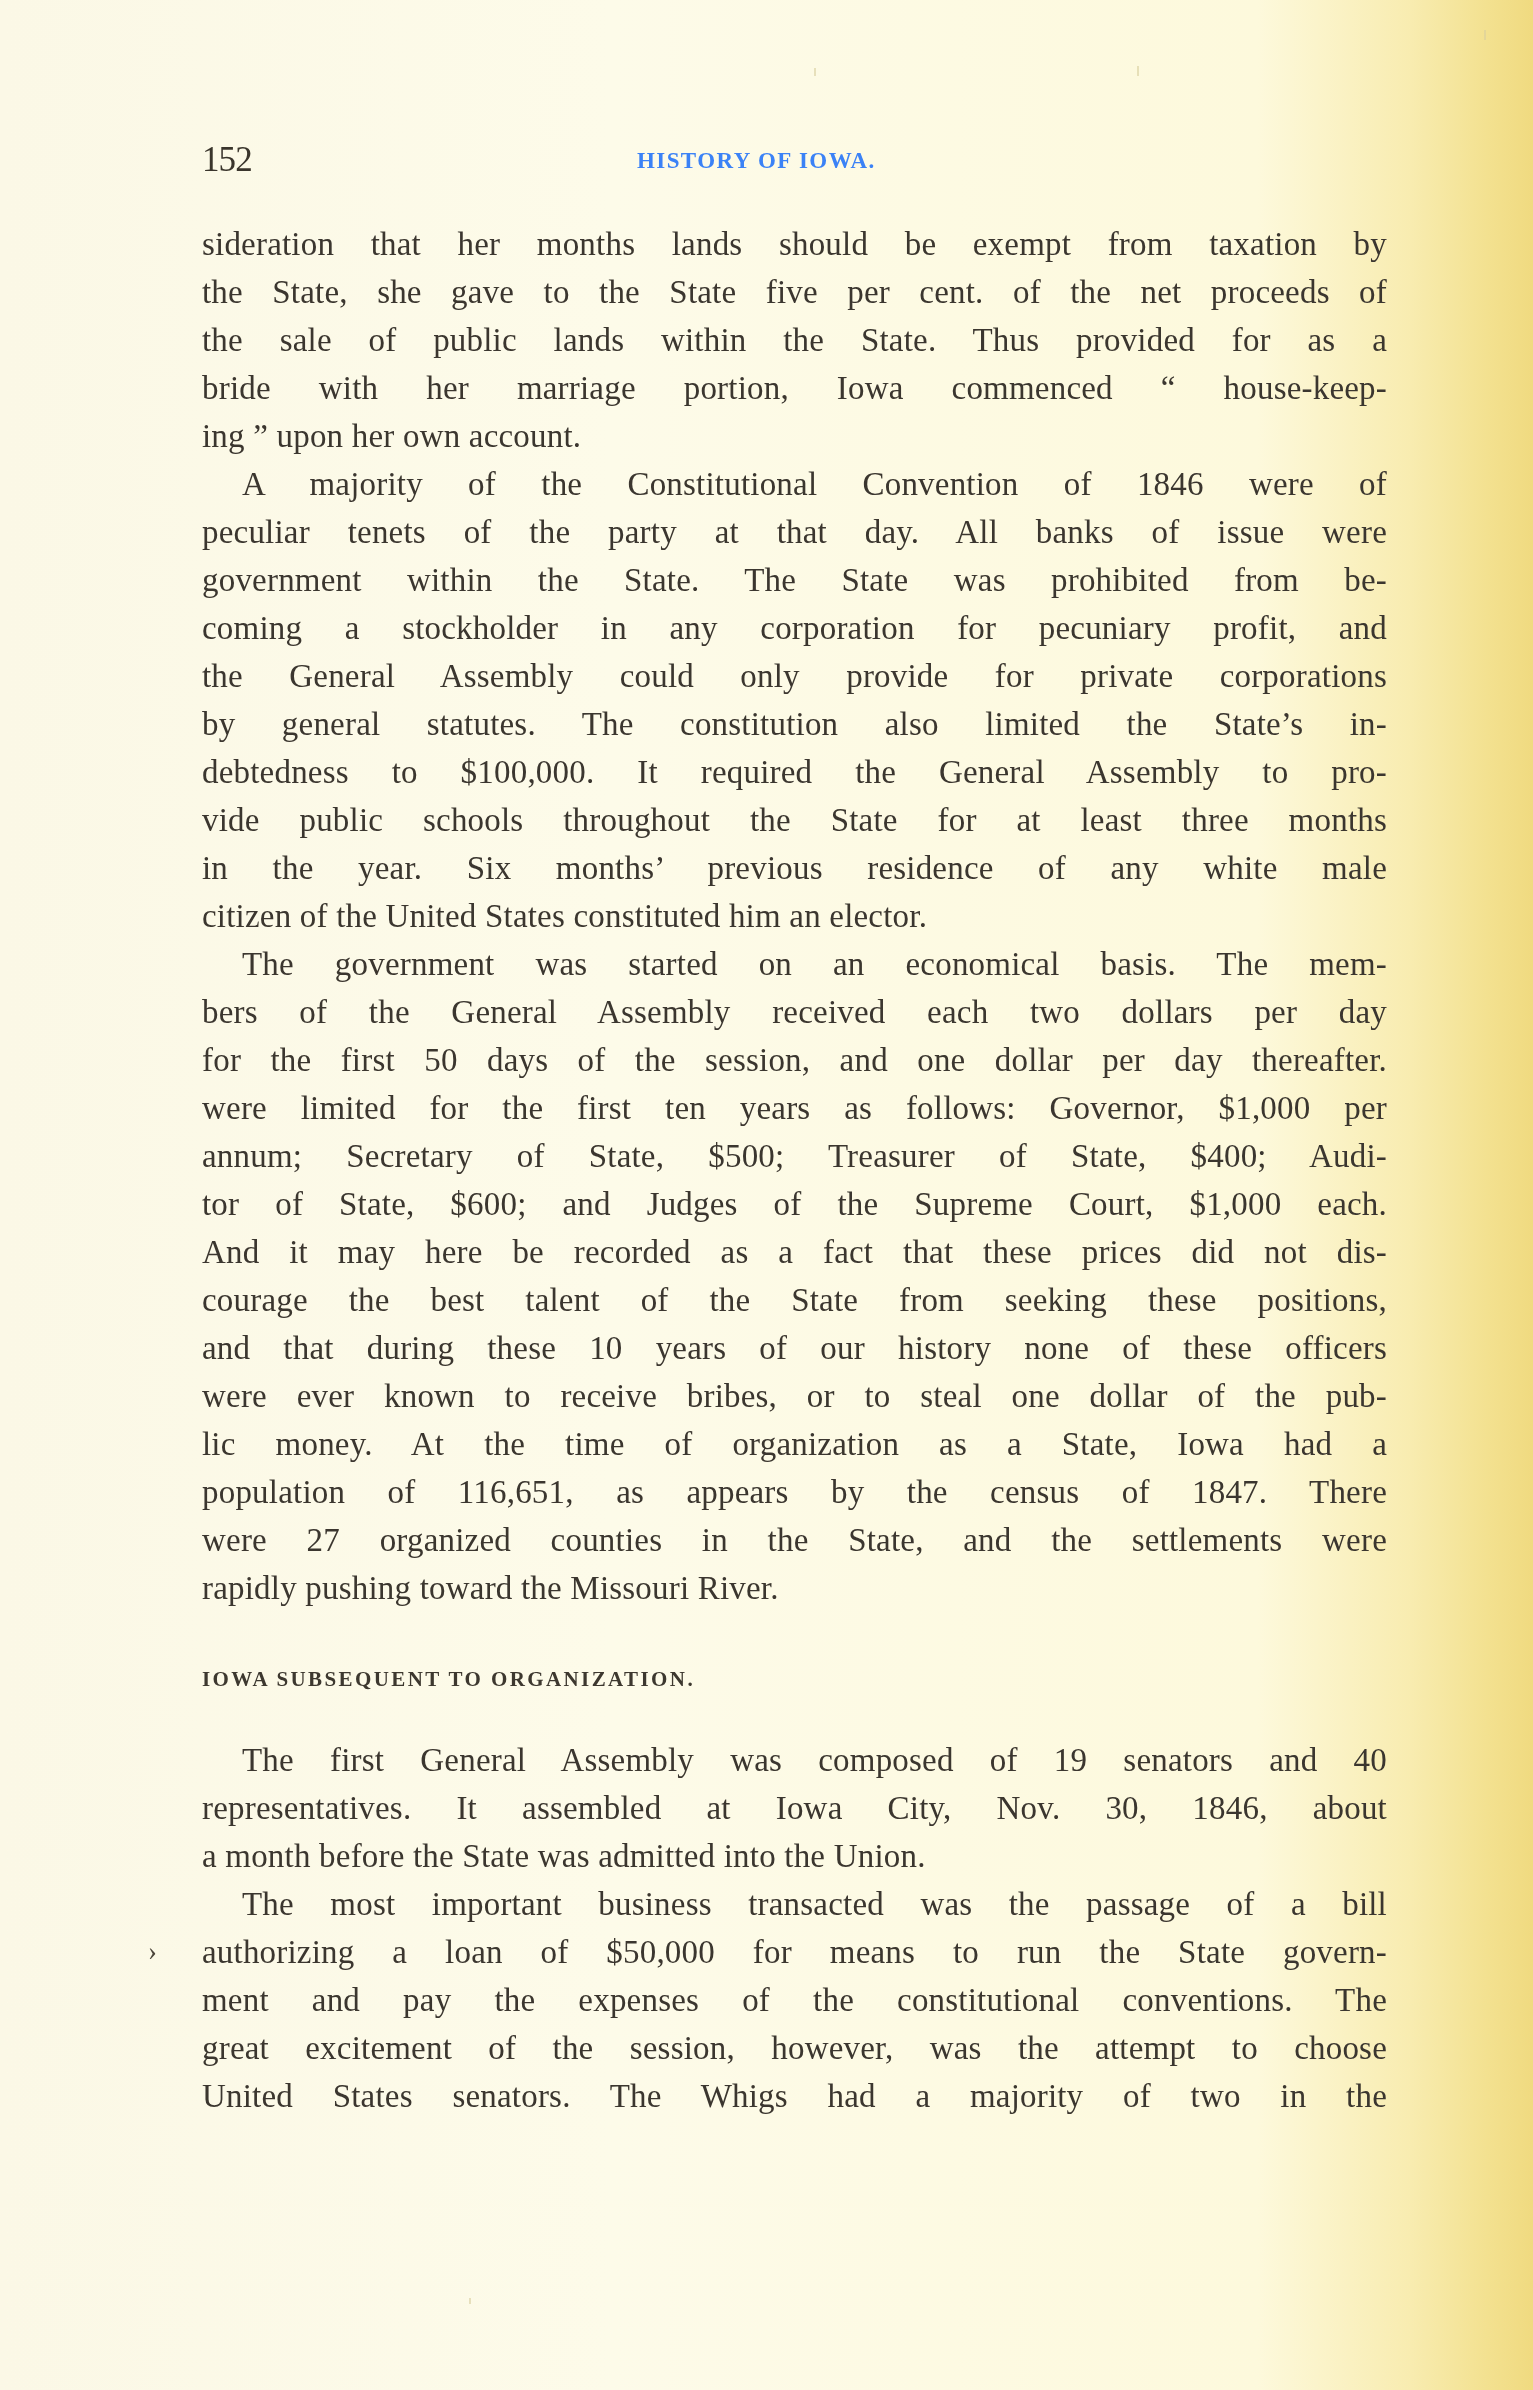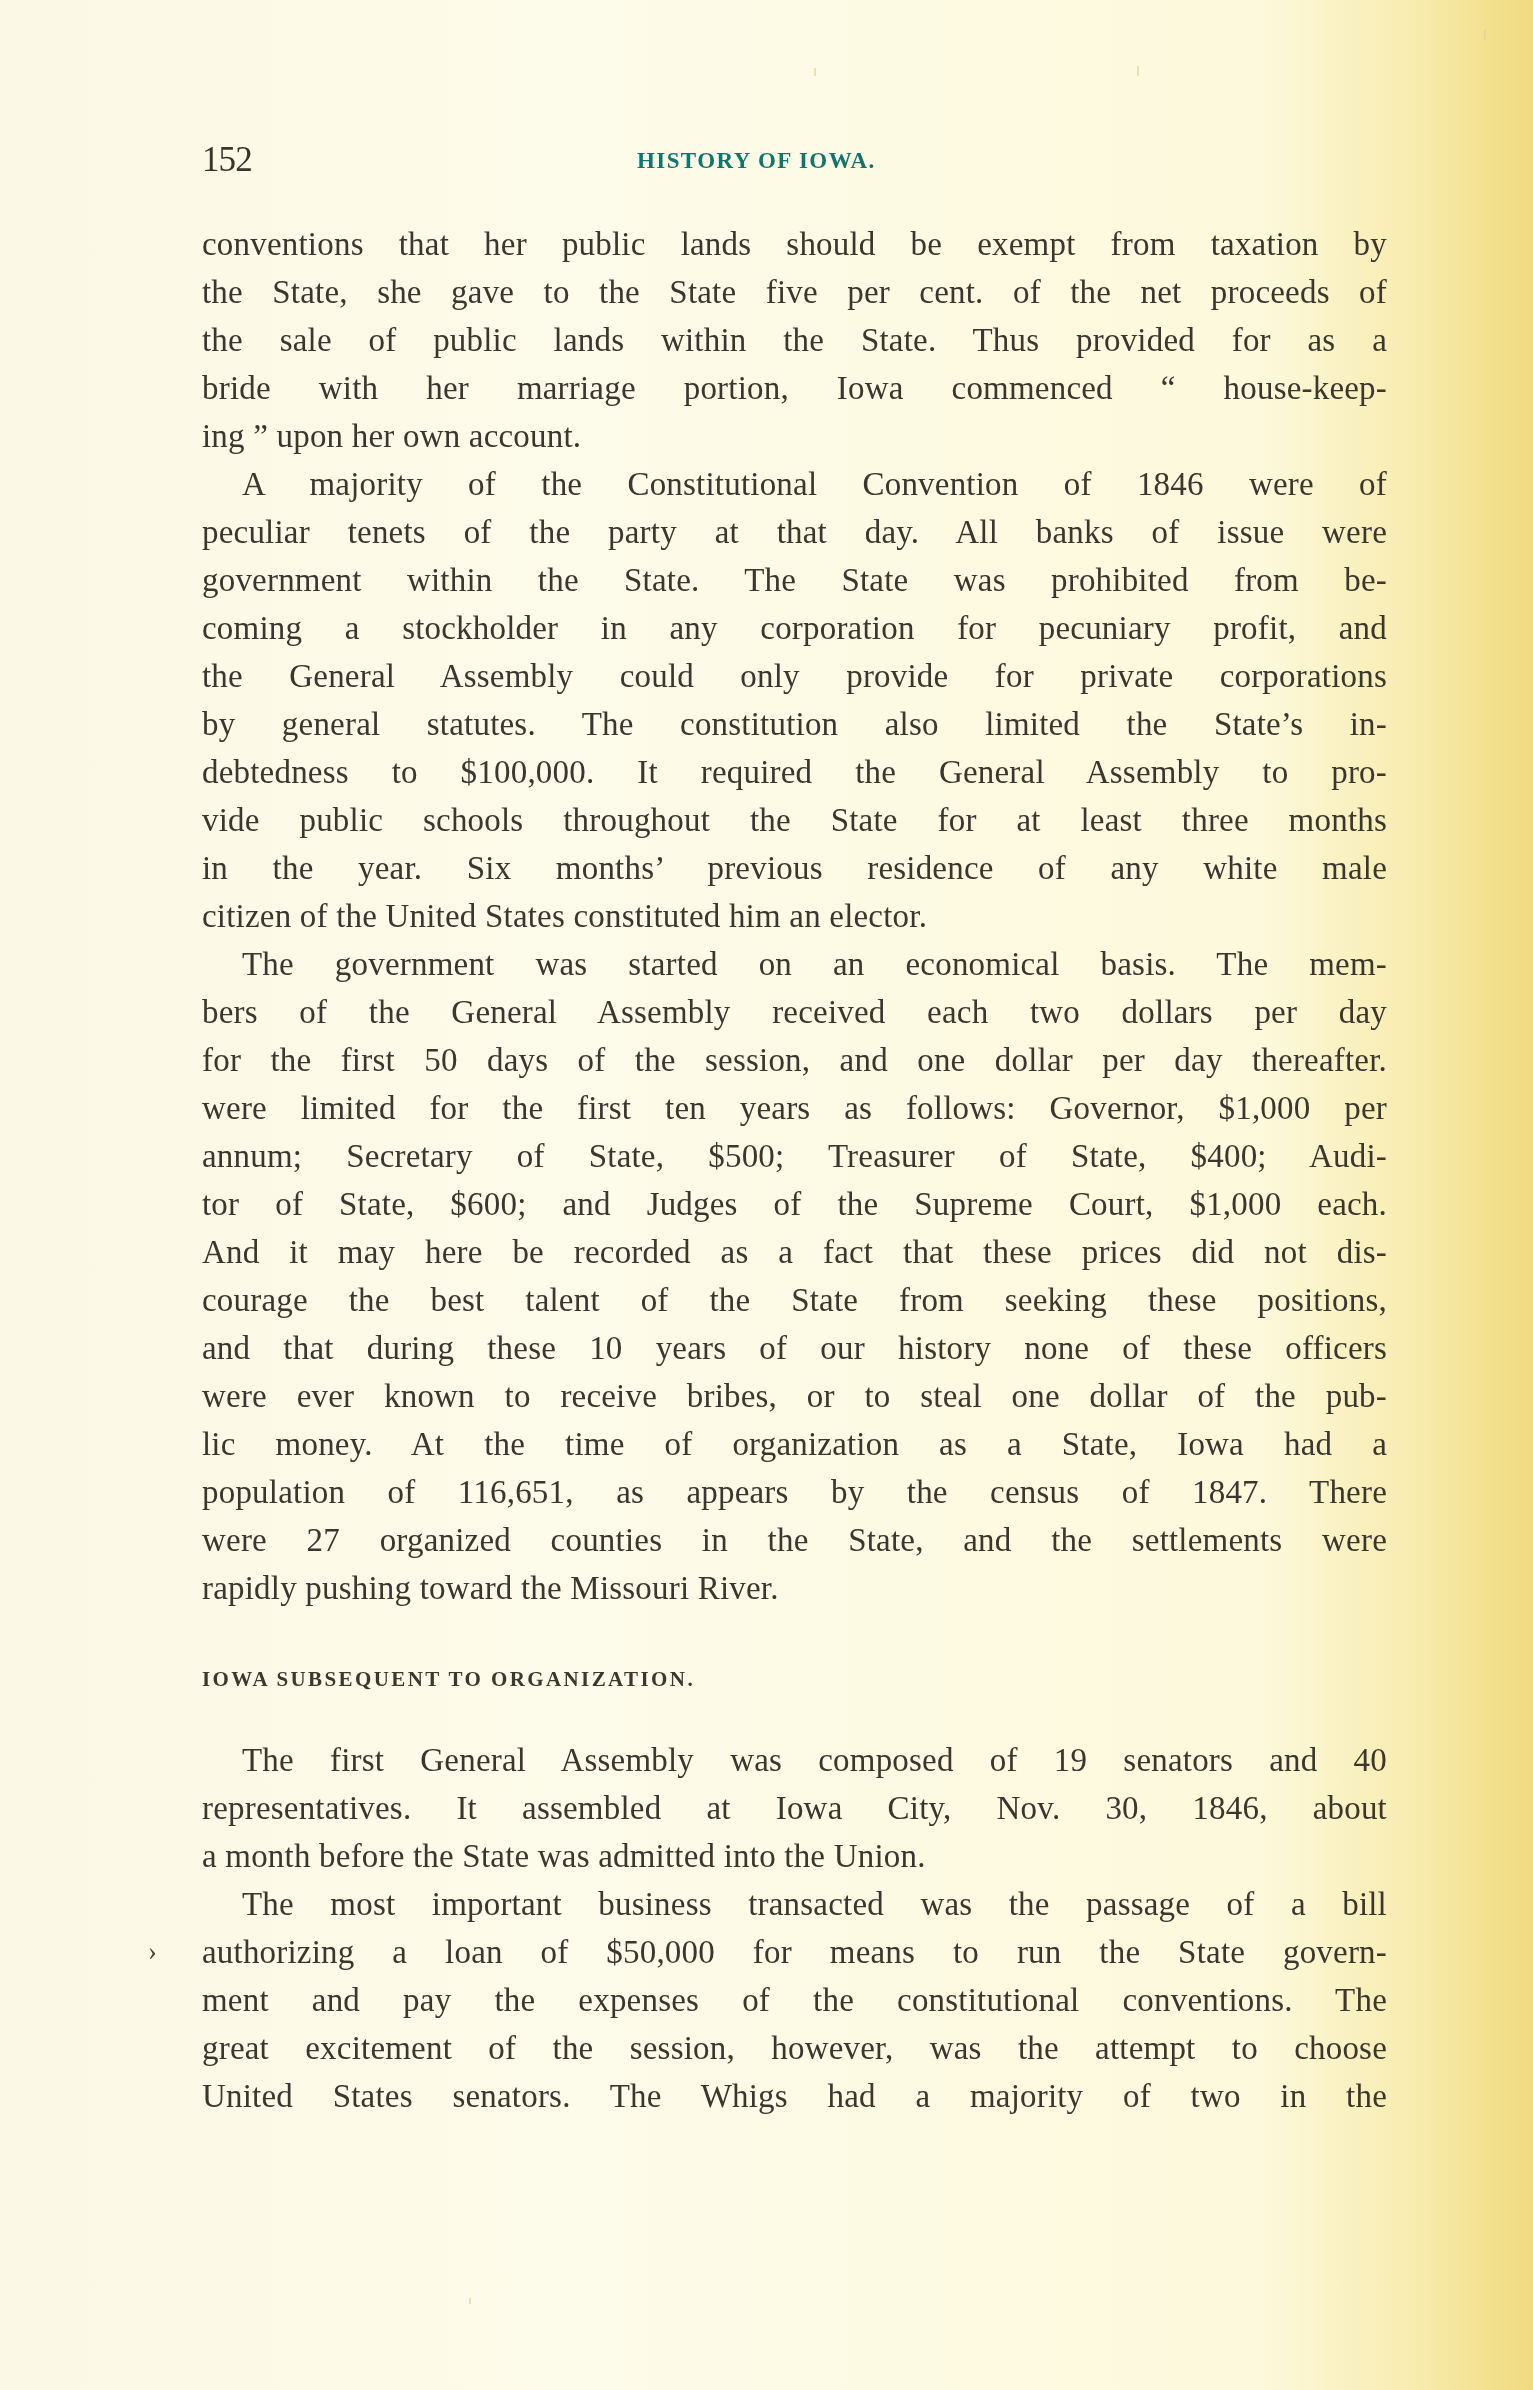--- a/index.html
+++ b/index.html
@@ -16,21 +16,21 @@
   .running-head {
     position: absolute; top: 140px; left: 199px; width: 1183px; height: 47px;
   }
   .page-number {
     position: absolute; left: 0; top: 0;
     font-size: 35px; letter-spacing: -0.9px; color: #3a352c;
     font-family: "Liberation Serif", serif;
   }
   .head-title {
     position: absolute; left: 435px; top: 7.6px;
-    font-size: 23px; font-weight: bold; letter-spacing: 1.4px; color: #0f766e;
+    font-size: 23px; font-weight: bold; letter-spacing: 1.4px; color: #3b82f6;
     font-family: "Liberation Serif", serif;
   }
   .body-text {
     position: absolute; left: 199px; top: 220px; width: 1185px;
   }
   .line {
     height: 48px; line-height: 48px;
     font-size: 33px;
     white-space: nowrap;
     text-align: justify;
@@ -60,21 +60,21 @@
   <div class="running-head">
     <span class="page-number">152</span>
     <span class="head-title">HISTORY OF IOWA.</span>
   </div>
 
   <span class="margin-mark">›</span>
 
   <div class="body-text">
 
     <div class="paragraph">
-      <div class="line">conventions that her public lands should be exempt from taxation by</div>
+      <div class="line">sideration that her months lands should be exempt from taxation by</div>
       <div class="line">the State, she gave to the State five per cent. of the net proceeds of</div>
       <div class="line">the sale of public lands within the State. Thus provided for as a</div>
       <div class="line">bride with her marriage portion, Iowa commenced “ house-keep-</div>
       <div class="line last">ing ” upon her own account.</div>
     </div>
 
     <div class="paragraph">
       <div class="line indent">A majority of the Constitutional Convention of 1846 were of</div>
       <div class="line">peculiar tenets of the party at that day. All banks of issue were</div>
       <div class="line">government within the State. The State was prohibited from be-</div>

